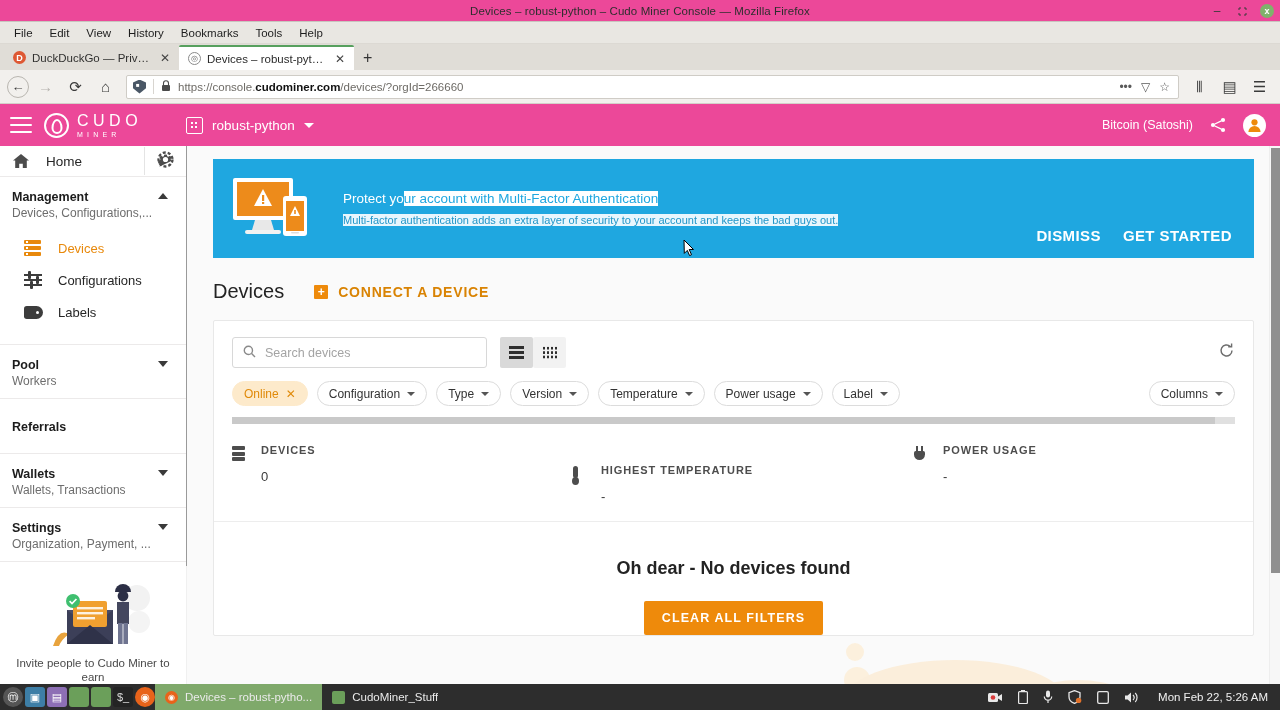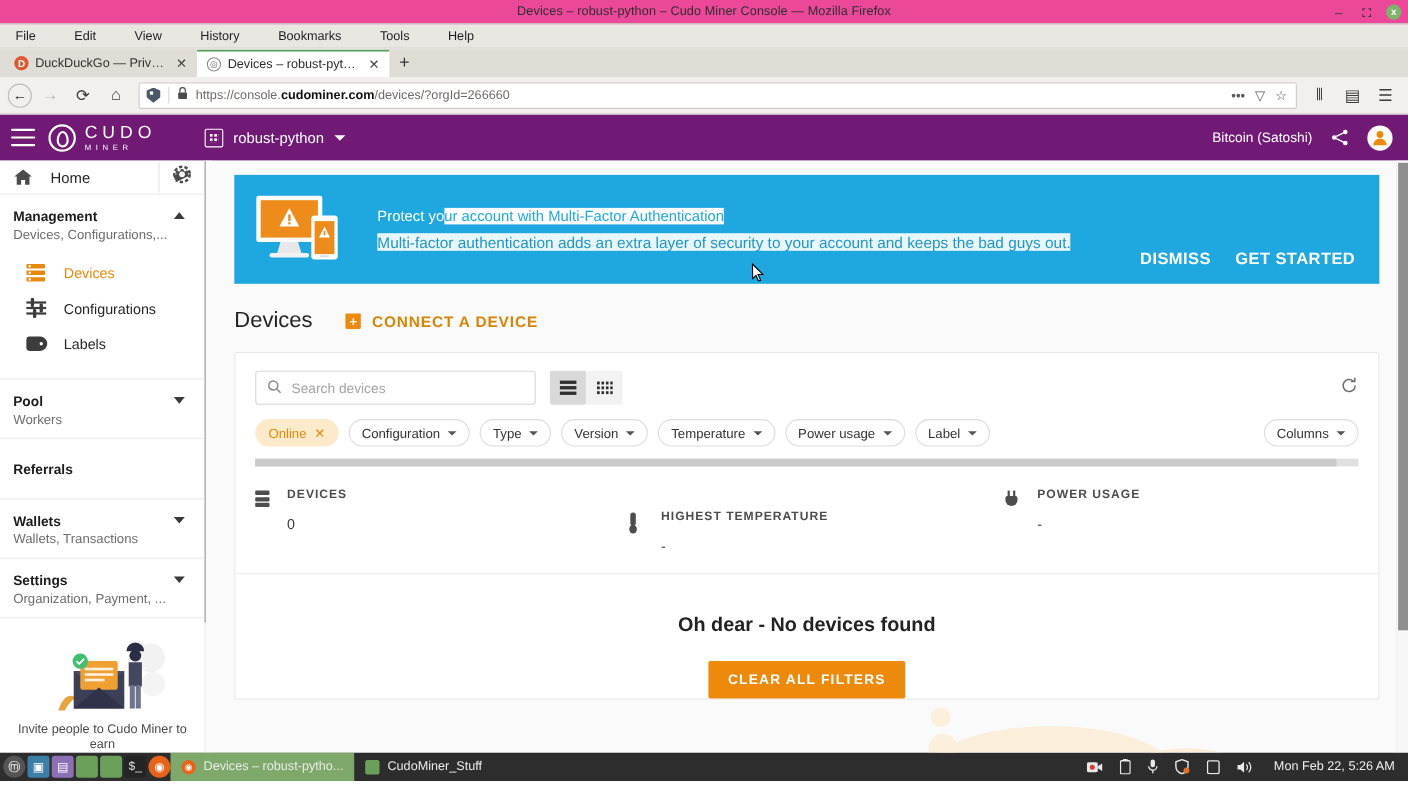--- a/index.html
+++ b/index.html
@@ -14,21 +14,21 @@
   .titlebar {
     height: 22px; background: #ec4899;
     display: flex; align-items: center; justify-content: center;
     position: relative; border-bottom: 1px solid #c8c5be;
   }
   .titlebar-text { font-size: 11.5px; color: #2e2e2e; letter-spacing: .1px; }
   .win-btns { position: absolute; right: 6px; top: 0; height: 22px; display: flex; align-items: center; gap: 11px; }
   .win-btn { width: 14px; height: 14px; display: flex; align-items: center; justify-content: center; font-size: 12px; color: #3a3a3a; line-height: 1; }
   .win-close { background: #7fb26b; color: #fff; border-radius: 50%; font-size: 9px; font-weight: bold; }
 
-  .menubar { height: 22px; background: #e9e7e2; display: flex; align-items: center; padding-left: 6px; gap: 19px; border-bottom: 1px solid #dcd9d3; }
+  .menubar { height: 22px; background: #e9e7e2; display: flex; align-items: center; padding-left: 6px; gap: 1px; border-bottom: 1px solid #dcd9d3; }
   .menu-item { font-size: 11.5px; color: #1d1d1d; padding: 2px 8px; }
 
   .tabstrip { height: 26px; background: #e0ddd7; display: flex; align-items: flex-end; padding-left: 4px; }
   .tab {
     height: 25px; display: flex; align-items: center; gap: 6px;
     padding: 0 8px 0 9px; font-size: 11.5px; color: #2b2b2b;
     min-width: 150px; max-width: 175px; position: relative;
   }
   .tab.inactive { color: #30302f; }
   .tab.active { background: #fff; border-top: 2px solid #57a05e; border-radius: 2px 2px 0 0; }
@@ -53,21 +53,21 @@
   .lock { font-size: 11px; color: #4a4a4a; }
   .urltext { font-size: 11.5px; color: #6e6b66; flex: 1; white-space: nowrap; overflow: hidden; }
   .urltext b { color: #111; font-weight: bold; }
   .url-icons { display: flex; align-items: center; gap: 9px; padding-right: 2px; }
   .url-icons span { font-size: 12px; color: #5a5a5a; }
   .nav-right { display: flex; align-items: center; gap: 3px; }
 
   
   .app { position: relative; width: 1280px; height: 580px; background: #fff; overflow: hidden; }
   .appheader {
-    height: 42px; background: #701a75; display: flex; align-items: center; padding: 0 14px 0 10px; color: #fff;
+    height: 42px; background: #ec4899; display: flex; align-items: center; padding: 0 14px 0 10px; color: #fff;
   }
   .hamburger { width: 22px; height: 16px; display: flex; flex-direction: column; justify-content: space-between; margin-right: 12px; }
   .hamburger i { display: block; height: 2px; background: #fff; border-radius: 1px; }
   .brand { display: flex; align-items: center; gap: 8px; }
   .brand-mark { width: 25px; height: 25px; border: 2px solid #fff; border-radius: 50%; position: relative; }
   .brand-mark::after { content:""; position:absolute; left:50%; top:4px; transform:translateX(-50%); width:7px; height:11px; border:2px solid #fff; border-radius:50% 50% 50% 50%/60% 60% 40% 40%; }
   .brand-text { line-height: 1; }
   .brand-top { font-size: 16px; letter-spacing: 4.5px; font-weight: 400; }
   .brand-bot { font-size: 7px; letter-spacing: 4.2px; margin-top: 2px; }
   .org-switch { display: flex; align-items: center; gap: 9px; margin-left: 44px; }
@@ -122,21 +122,21 @@
   .main-scroll-thumb { position: absolute; left: 1px; top: 2px; width: 9px; height: 425px; background: #8f8f8f; border-radius: 0; }
 
   
   .main { flex: 1; background: #fafafa; position: relative; overflow: hidden; padding: 0 26px 0 26px; }
 
   .banner { margin-top: 13px; height: 99px; background: #1fa7e0; display: flex; align-items: center; padding: 0 22px 0 18px; position: relative; }
   .banner-art { width: 86px; height: 66px; position: relative; flex: 0 0 86px; }
   .banner-texts { margin-left: 26px; }
   .banner-title { font-size: 13.5px; color: #fff; }
   .banner-title .sel { background: #ffffff; color: #1fa7e0; }
-  .banner-sub { font-size: 14px; color: #fff; margin-top: 8px; text-align: center; }
+  .banner-sub { font-size: 11px; color: #fff; margin-top: 8px; text-align: center; }
   .banner-sub .sel { background: #e8f6fd; color: #2196c9; }
   .banner-actions { position: absolute; right: 22px; bottom: 14px; display: flex; gap: 22px; }
   .banner-btn { font-size: 15px; color: #fff; font-weight: bold; letter-spacing: .4px; }
 
   .page-head { display: flex; align-items: center; gap: 30px; margin-top: 22px; padding-left: 0; }
   .page-title { font-size: 20px; color: #232323; font-weight: 400; }
   .connect { display: flex; align-items: center; gap: 10px; }
   .plus-box { width: 14px; height: 14px; background: #ee8a0b; color: #fff; font-size: 12px; font-weight: bold; display:flex; align-items:center; justify-content:center; line-height:1; border-radius:1px; }
   .connect-label { font-size: 14px; color: #d98303; font-weight: bold; letter-spacing: .8px; }
 

